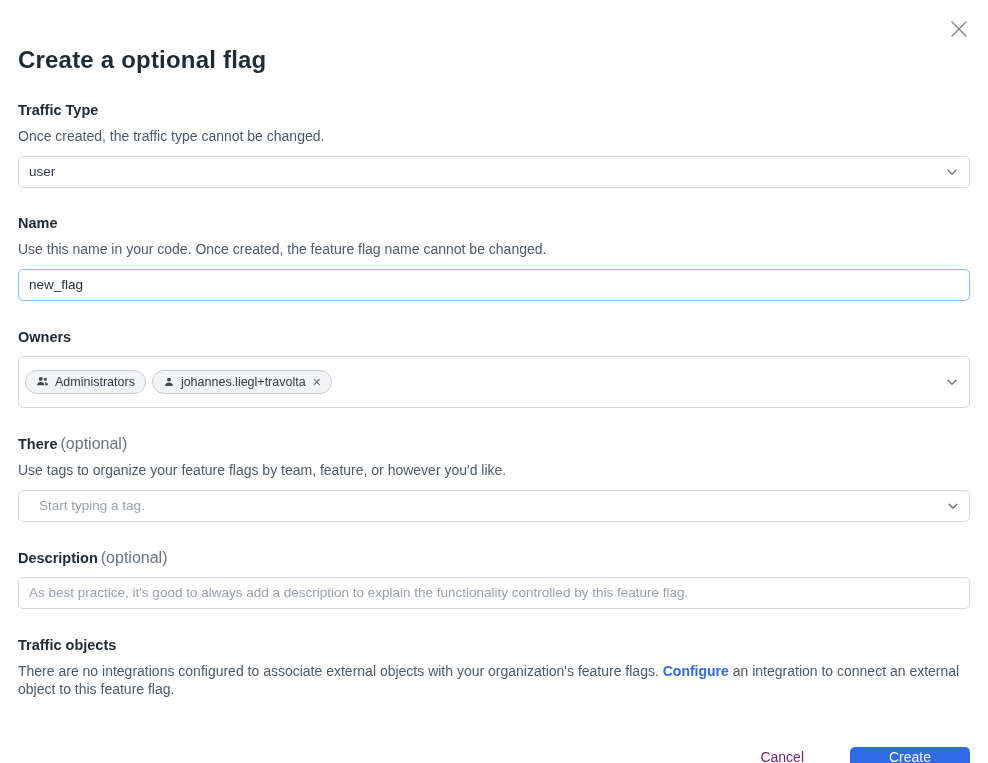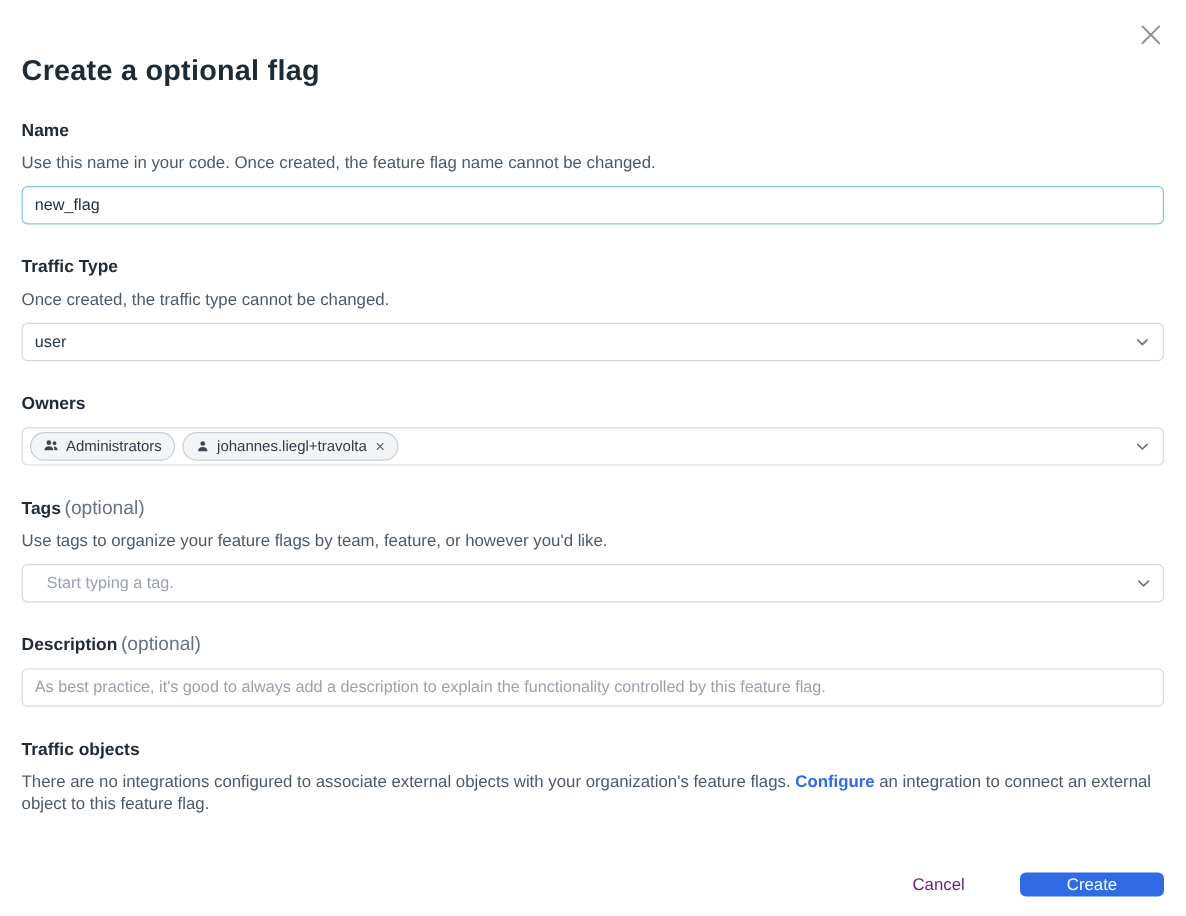--- a/index.html
+++ b/index.html
@@ -75,21 +75,21 @@
     border-radius: 5px;
     display: flex;
     align-items: center;
     padding: 0 34px 0 10px;
     font-size: 13.5px;
     color: #273645;
     cursor: pointer;
     background: #fff;
   }
   .owners-box {
-    height: 32px;
+    height: 52px;
     padding: 0 34px 0 6px;
     gap: 6px;
   }
   .chev {
     position: absolute;
     right: 10px;
     top: 50%;
     transform: translateY(-50%);
     display: flex;
     line-height: 0;
@@ -166,40 +166,40 @@
 <div class="modal">
 
   <button class="close-btn" aria-label="Close">
     <svg width="22" height="22" viewBox="0 0 22 22">
       <path d="M4 4 L18 18 M18 4 L4 18" stroke="#8a919b" stroke-width="1.6" stroke-linecap="round" fill="none"></path>
     </svg>
   </button>
 
   <h1 class="title">Create a optional flag</h1>
 
-  <div class="section" style="margin-top:26px;">
-    <span class="field-label">Name</span>
-    <p class="helper">Use this name in your code. Once created, the feature flag name cannot be changed.</p>
-    <div class="control">
-      <input type="text" class="text-input focused" autofocus="" value="new_flag" style="">
-    </div>
-  </div>
-
   <div class="section">
     <span class="field-label">Traffic Type</span>
     <p class="helper">Once created, the traffic type cannot be changed.</p>
     <div class="control">
       <div class="select-box">
         <span>user</span>
         <span class="chev">
           <svg width="14" height="14" viewBox="0 0 16 16">
             <path d="M3.5 6 L8 10.5 L12.5 6" fill="none" stroke="#6b7480" stroke-width="1.6" stroke-linecap="round" stroke-linejoin="round"></path>
           </svg>
         </span>
       </div>
+    </div>
+  </div>
+
+  <div class="section" style="margin-top:26px;">
+    <span class="field-label">Name</span>
+    <p class="helper">Use this name in your code. Once created, the feature flag name cannot be changed.</p>
+    <div class="control">
+      <input type="text" class="text-input focused" autofocus="" value="new_flag" style="">
     </div>
   </div>
 
   <div class="section">
     <span class="field-label">Owners</span>
     <div class="control">
       <div class="select-box owners-box">
         <span class="chip">
           <span class="chip-icon">
             <svg width="13" height="13" viewBox="0 0 16 16">
@@ -224,21 +224,21 @@
         <span class="chev">
           <svg width="14" height="14" viewBox="0 0 16 16">
             <path d="M3.5 6 L8 10.5 L12.5 6" fill="none" stroke="#6b7480" stroke-width="1.6" stroke-linecap="round" stroke-linejoin="round"></path>
           </svg>
         </span>
       </div>
     </div>
   </div>
 
   <div class="section">
-    <span class="field-label">Tags</span><span class="optional">(optional)</span>
+    <span class="field-label">There</span><span class="optional">(optional)</span>
     <p class="helper">Use tags to organize your feature flags by team, feature, or however you'd like.</p>
     <div class="control">
       <input type="text" class="text-input has-chevron" placeholder="Start typing a tag." style="">
       <span class="chev">
         <svg width="14" height="14" viewBox="0 0 16 16">
           <path d="M3.5 6 L8 10.5 L12.5 6" fill="none" stroke="#6b7480" stroke-width="1.6" stroke-linecap="round" stroke-linejoin="round"></path>
         </svg>
       </span>
     </div>
   </div>

